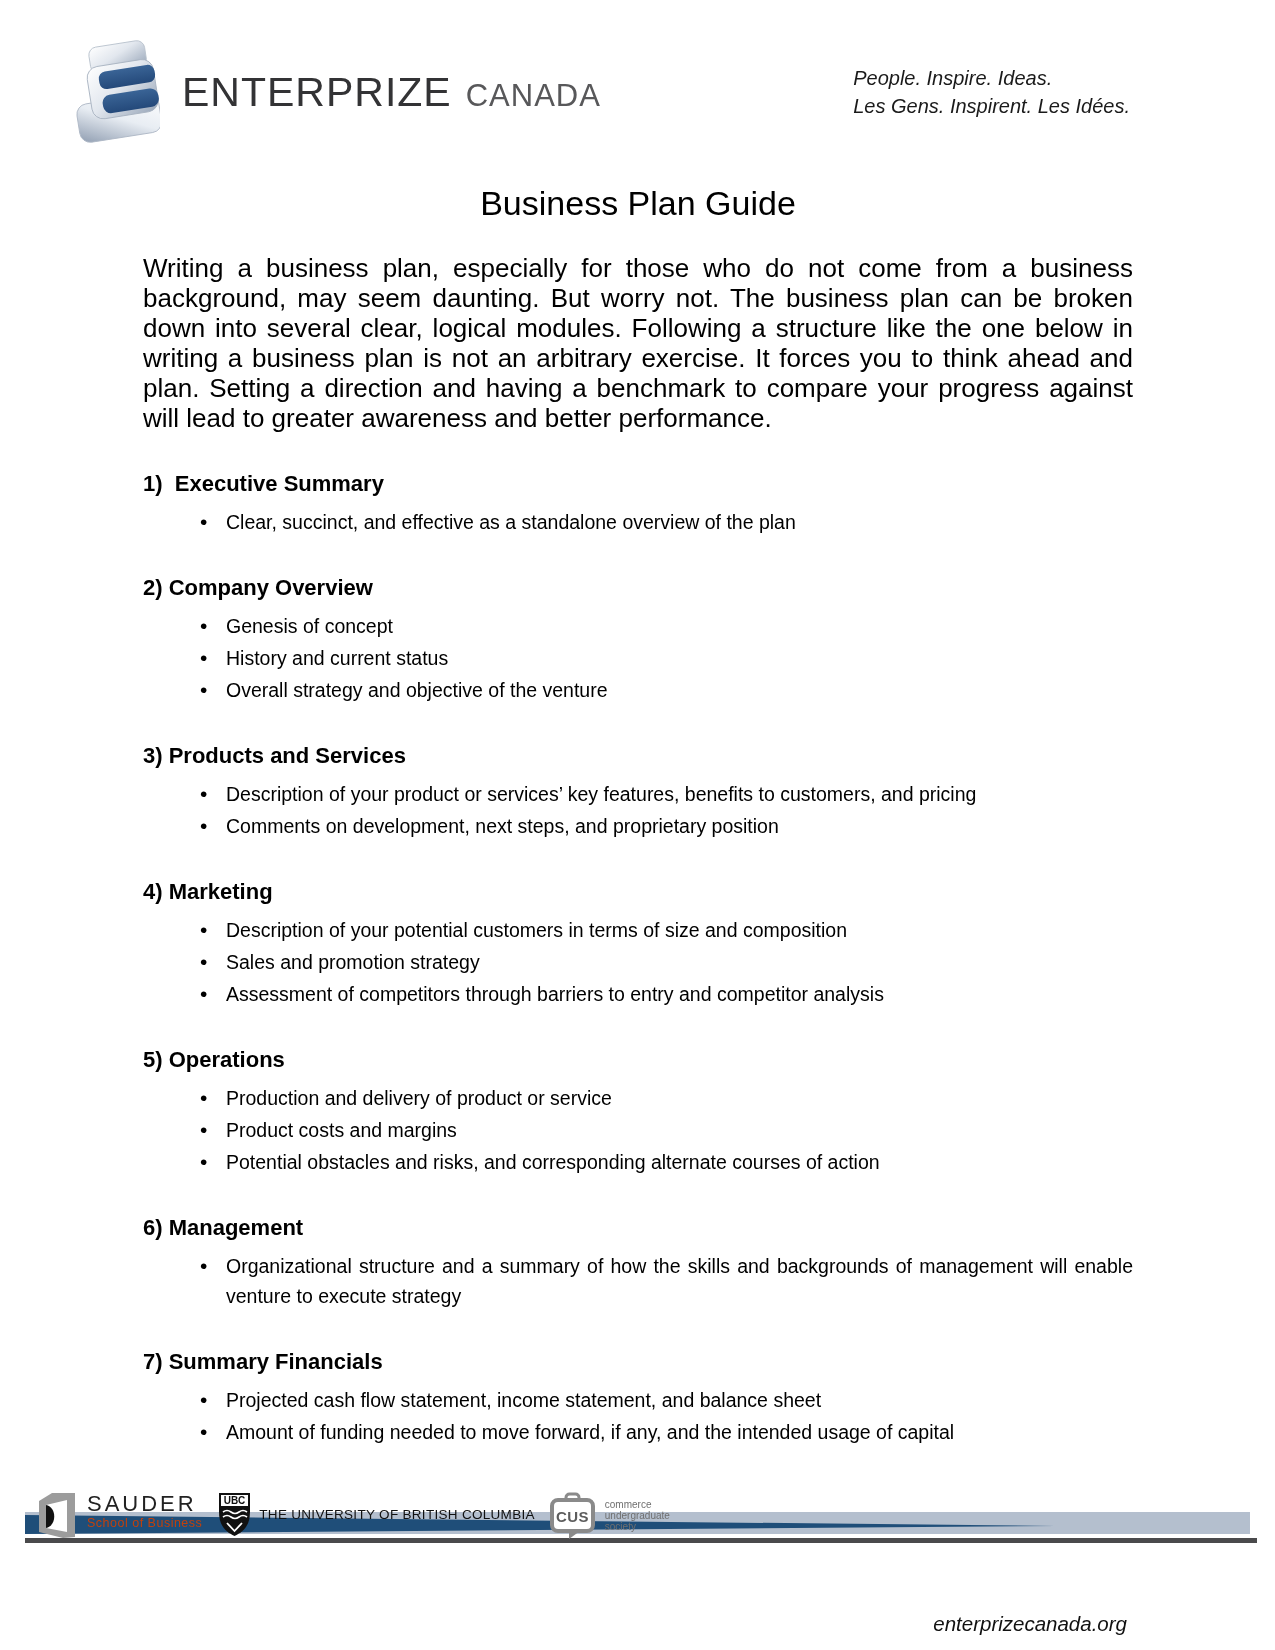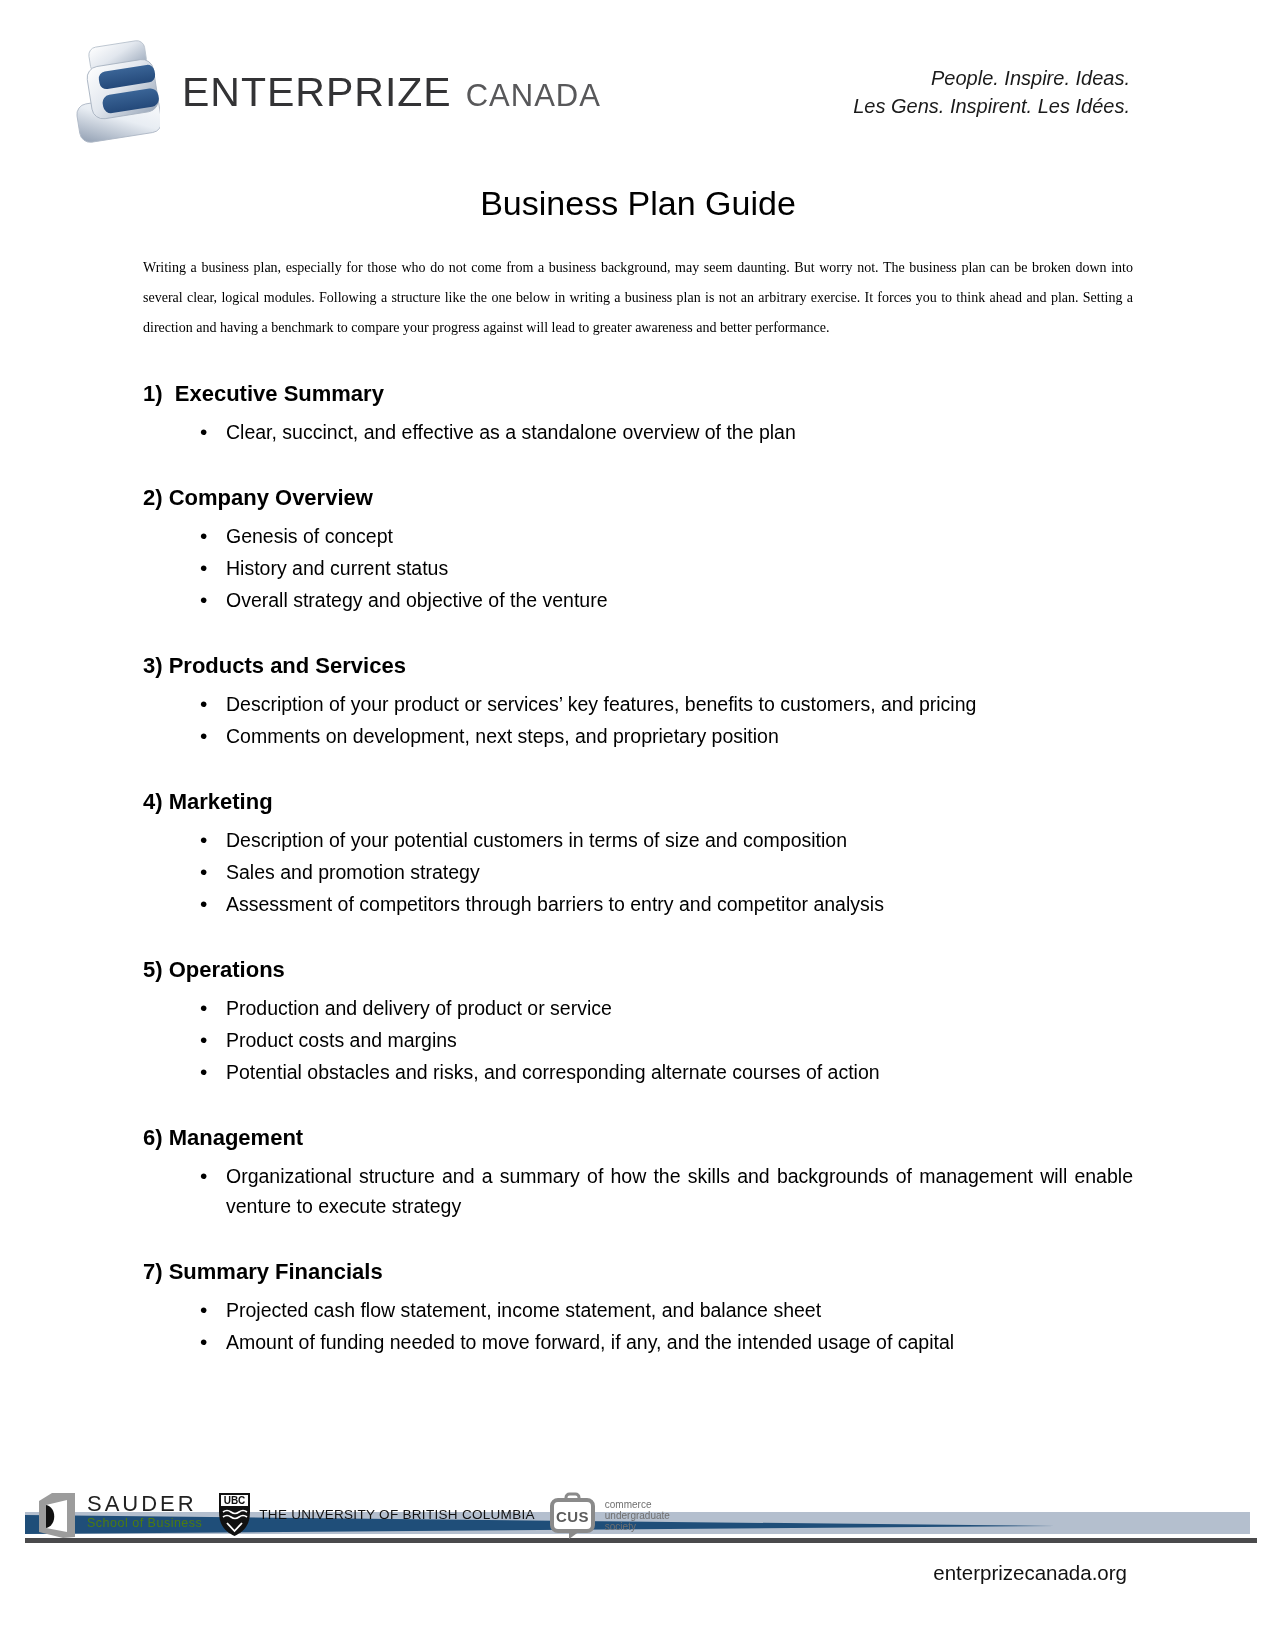--- a/index.html
+++ b/index.html
@@ -11,28 +11,28 @@
     color:var(--text,#000);
   }
 
   
   .logo { position:absolute; left:72px; top:40px; display:flex; align-items:center; }
   .logo svg { display:block; }
   .logo-text { margin-left:22px; white-space:nowrap; display:flex; align-items:baseline; }
   .brand-name { font-size:41px; color:var(--logo-text,#333335); letter-spacing:1px; }
   .brand-region { font-size:31px; color:var(--logo-region,#58585a); margin-left:14px; letter-spacing:1px; }
   .tagline {
-    position:absolute; right:145px; top:64px; text-align:right;
+    position:absolute; right:145px; top:64px; 
     font-style:italic; font-size:20px; line-height:28px; color:#1a1a1a;
   }
 
   
   .content { position:absolute; left:143px; top:0; width:990px; }
   h1.doc-title { margin-top:184px; text-align:center; font-size:34px; font-weight:normal; }
-  p.intro { margin-top:30px; font-size:14px; line-height:30px; text-align:justify;font-family:Liberation Serif, serif; }
+  p.intro { margin-top:30px; font-size:26px; line-height:30px; text-align:justify; }
   section h2 {
     margin-top:38px; margin-bottom:10px; font-size:22px; font-weight:bold;
     white-space:pre-wrap;
   }
   section ul { list-style:none; }
   section li {
     position:relative; padding-left:83px; font-size:19.5px; line-height:30px;
     margin-bottom:2px;
   }
   section li::before {
@@ -41,26 +41,26 @@
   }
   section ul.justify li { text-align:justify; }
 
   
   .band { position:absolute; left:25px; top:1512px; }
   .rule { position:absolute; left:25px; top:1538px; width:1232px; height:5px; background:var(--rule-gray,#4a4a4c); }
   .footer-logos { position:absolute; left:37px; top:1492px; display:flex; align-items:flex-start; }
   .sauder-block { display:flex; align-items:flex-start; }
   .sauder-text { margin-left:10px; }
   .sauder-name { font-size:22px; letter-spacing:3px; color:#222; line-height:24px; }
-  .sauder-sub { font-size:12.5px; color:#4d7c0f; letter-spacing:0.5px; }
+  .sauder-sub { font-size:12.5px; color:#c2410c; letter-spacing:0.5px; }
   .ubc-block { display:flex; align-items:center; margin-left:16px; }
   .ubc-name { margin-left:8px; font-size:13.5px; font-weight:normal; color:#111; letter-spacing:0.3px; white-space:nowrap; }
   .cus-block { display:flex; align-items:flex-start; margin-left:14px; }
   .cus-text { margin-left:9px; margin-top:7px; font-size:10px; line-height:11px; color:#6f6f6f; }
-  .website { position:absolute; right:148px; top:1561px; font-size:20.5px; color:#111; }
+  .website { position:absolute; right:148px; top:1612px; font-style:italic; font-size:20.5px; color:#111; }
 </style>
 </head>
 <body>
 
 <div class="page">
 
   <header>
     <div class="logo">
       <svg width="88" height="104" viewBox="0 0 100 112" aria-hidden="true">
         <defs>

